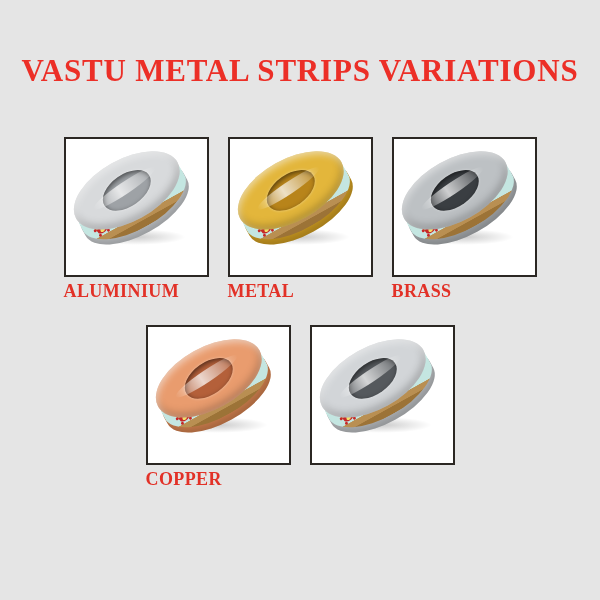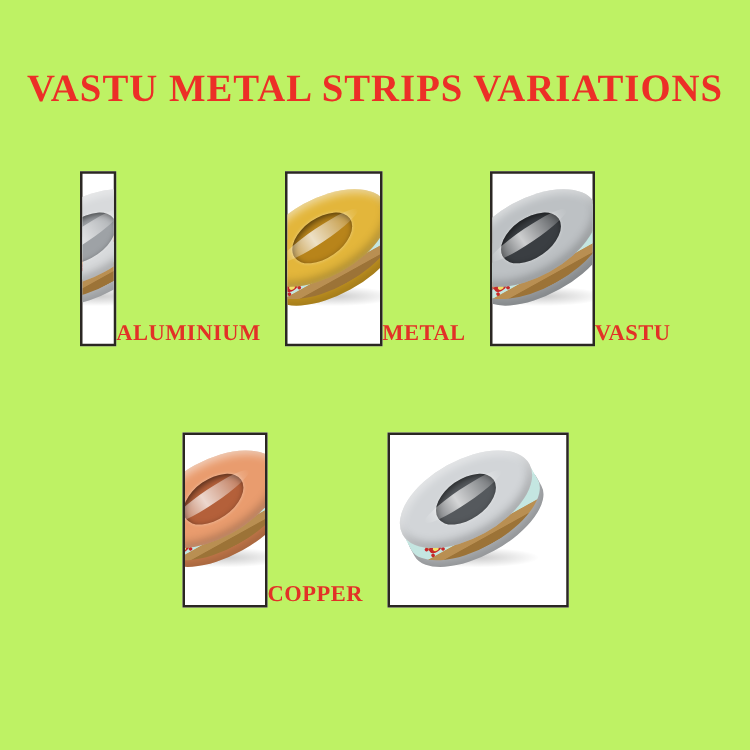--- a/index.html
+++ b/index.html
@@ -10,21 +10,21 @@
     width: 600px;
     height: 600px;
     overflow: hidden;
     font-family: "Liberation Serif", "DejaVu Serif", serif;
   }
 
   #poster {
     position: relative;
     width: 600px;
     height: 600px;
-    background: #bef264;
+    background: #e5e5e5;
     box-sizing: border-box;
   }
 
   
   .poster-title {
     position: absolute;
     top: 55px;
     left: 0;
     width: 600px;
     text-align: center;
@@ -40,27 +40,27 @@
   
   .row {
     position: absolute;
     left: 0;
     width: 600px;
     display: flex;
     justify-content: center;
     gap: 19px;
   }
   #row-top    { top: 137px; }
-  #row-bottom { top: 346px; }
+  #row-bottom { top: 325px; }
 
   .product-cell {
     width: 145px;
     display: flex;
-    flex-direction: row;
-    align-items: flex-end;
+    flex-direction: column;
+    align-items: flex-start;
   }
 
   .product-frame {
     position: relative;
     width: 145px;
     height: 140px;
     background: #FFFFFF;
     border: 2px solid #2B2723;
     box-sizing: border-box;
     overflow: hidden;
@@ -397,21 +397,21 @@
                 <div class="band-text" style="left:88px;top:12px;width:14px;opacity:0.7;transform:rotate(-14deg);"></div>
                 <div class="band-text" style="left:92px;top:17px;width:11px;opacity:0.55;transform:rotate(-14deg);"></div>
               </div>
               <div class="roll-top">
                 <div class="roll-hole"></div>
                 <div class="roll-gleam"></div>
               </div>
             </div>
           </div>
         </div>
-        <div class="product-label">VASTU</div>
+        <div class="product-label">BRASS</div>
       </div>
     </div>
   <div class="row" id="row-bottom">
       <div class="product-cell">
         <div class="product-frame">
           <div class="roll-stage" style="--metal-top: #E99C6E; --metal-wall: #D2814F; --metal-hole: #B4603A;">
             <div class="roll-shadow"></div>
             <div class="roll">
               <div class="roll-wall"></div>
               <div class="roll-band">

